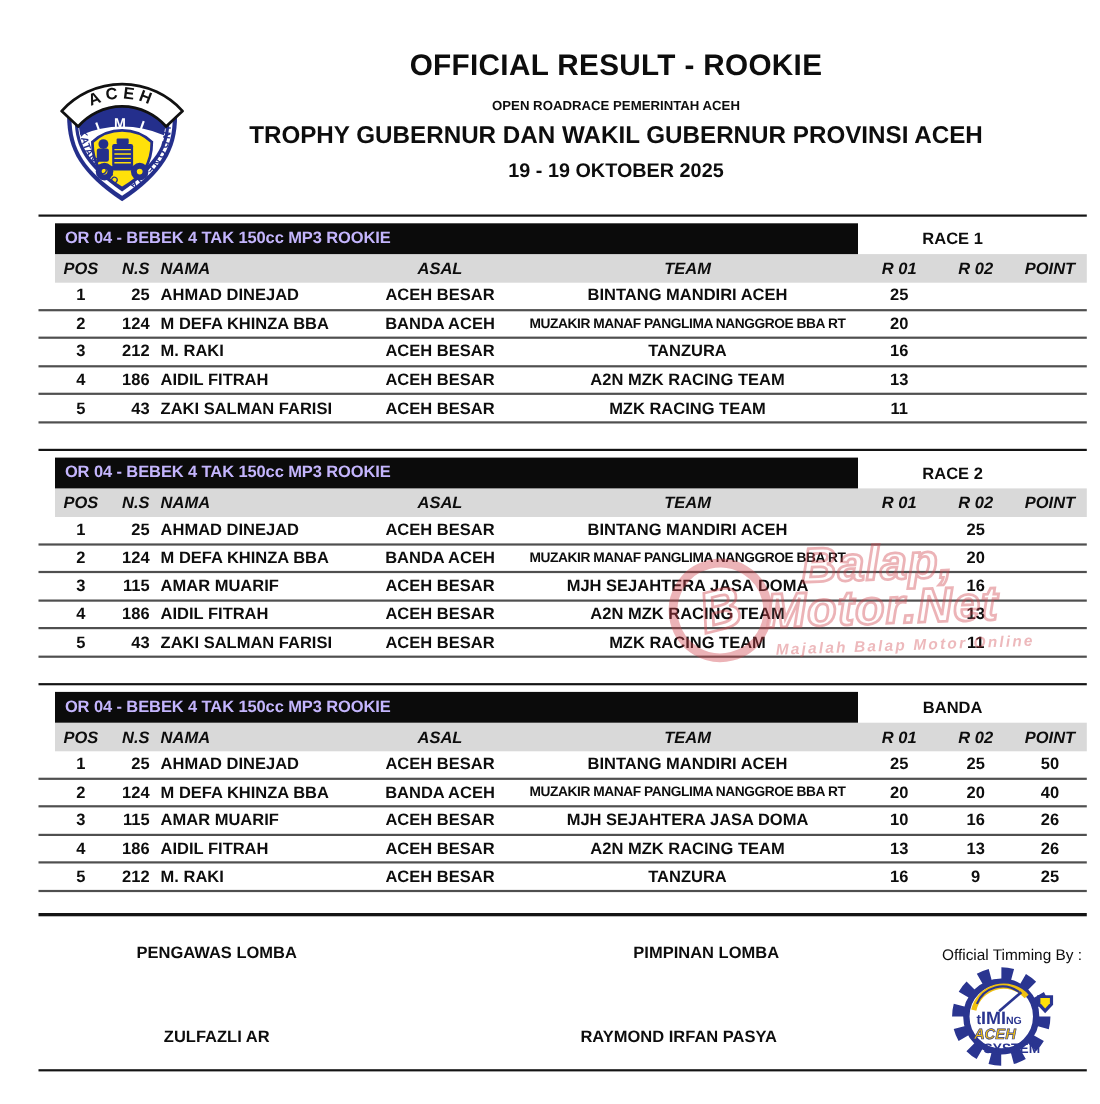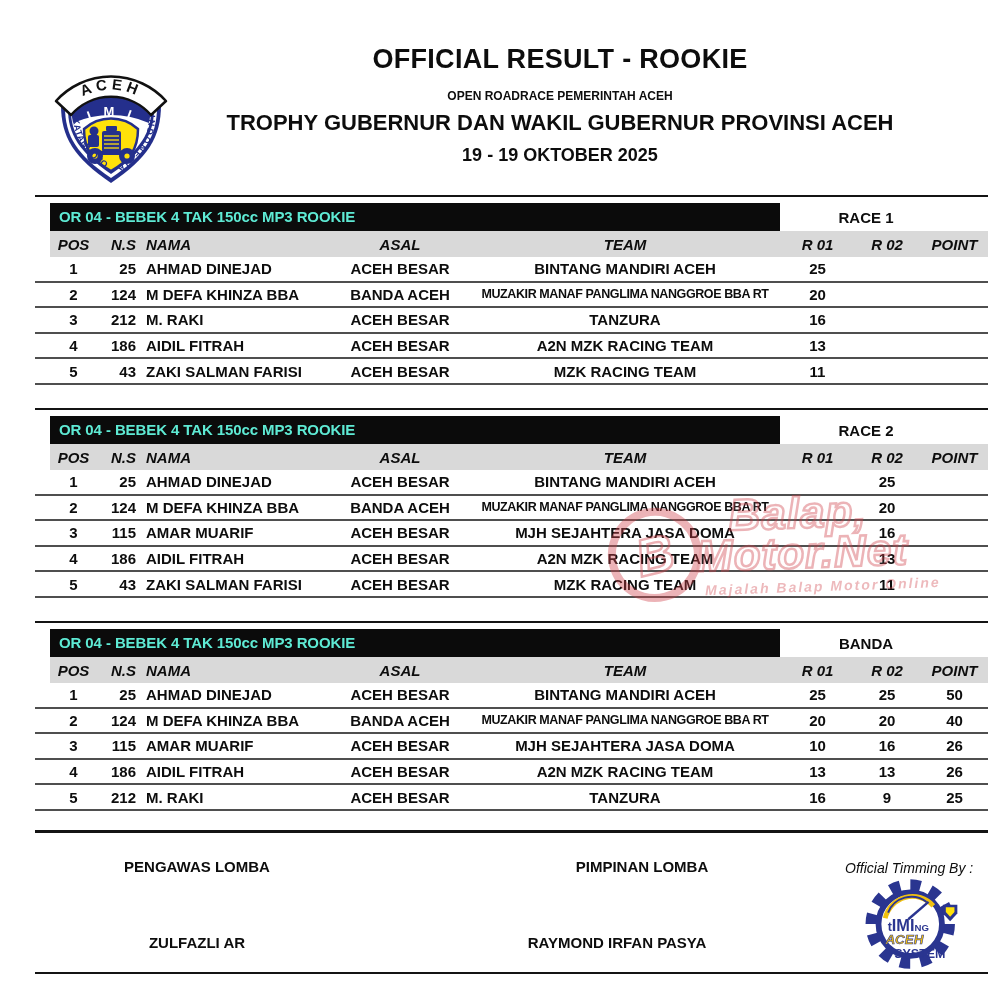--- a/index.html
+++ b/index.html
@@ -13,21 +13,21 @@
   .h1{margin-top:44px;font-size:27px;letter-spacing:.3px;}
   .h2{margin-top:14px;font-size:12px;}
   .h3{margin-top:7px;font-size:22px;}
   .h4{margin-top:9px;font-size:18px;}
   .h5{margin-top:9px;font-size:18px;}
 
   
   .rtable{position:absolute;left:35px;width:953px;}
   .topline{height:2px;background:#141414;}
   .tbar-row{position:relative;height:28px;margin-top:6px;}
-  .tbar{position:absolute;left:15px;width:730px;height:28px;background:#0b0b0b;color:#5eead4;
+  .tbar{position:absolute;left:15px;width:730px;height:28px;background:#0b0b0b;color:#c4b5fd;
         font-weight:bold;font-size:15px;line-height:28px;padding-left:9px;box-sizing:border-box;
         letter-spacing:-.1px;white-space:nowrap;}
   .rlabel{position:absolute;left:745px;width:130px;text-align:center;font-weight:bold;
           font-size:15px;line-height:29px;margin-left:21px;}
   .grid{display:grid;grid-template-columns:47px 43px 190px 140px 310px 75px 64px 71px;align-items:center;}
   .chead{margin-left:15px;width:938px;height:26px;background:#d9d9d9;box-sizing:border-box;
          font-style:italic;font-weight:bold;font-size:15px;}
   .chead .c{text-align:center;}
   .row{height:23.6px;border-bottom:2px solid #4f4f4f;padding-left:15px;
        font-weight:bold;font-size:15px;}
@@ -55,22 +55,22 @@
 
   
   .fline{position:absolute;left:35px;width:953px;background:#141414;}
   .fl-top{top:830px;height:3px;}
   .fl-bottom{top:972px;height:2px;}
   .froles{position:absolute;font-weight:bold;font-size:15px;text-align:center;}
   .f-pengawas{left:82px;top:858px;width:230px;}
   .f-pimpinan{left:527px;top:858px;width:230px;}
   .f-zulfazli{left:82px;top:934px;width:230px;}
   .f-raymond{left:502px;top:934px;width:230px;}
-  .f-timing-label{position:absolute;left:845px;top:860px;width:150px;text-align:left;
-                  font-style:italic;font-size:14px;font-weight:normal;}
+  .f-timing-label{position:absolute;left:845px;top:860px;width:150px;text-align:center;
+                  font-size:14px;font-weight:normal;}
   .timing-logo{position:absolute;left:860px;top:876px;width:112px;height:100px;}
 </style>
 </head>
 <body>
 
 <div class="page">
 
   <svg class="imi-logo" viewBox="0 0 130 162">
     <path d="M15,80 A70,70 0 0 1 115,80 C115,112 102,133 65,158 C28,133 15,112 15,80 Z" fill="#242f8c"></path>
     <path d="M19,82 A66,66 0 0 1 111,82 C111,111 99,130 65,153 C31,130 19,111 19,82 Z" fill="#ffffff"></path>

